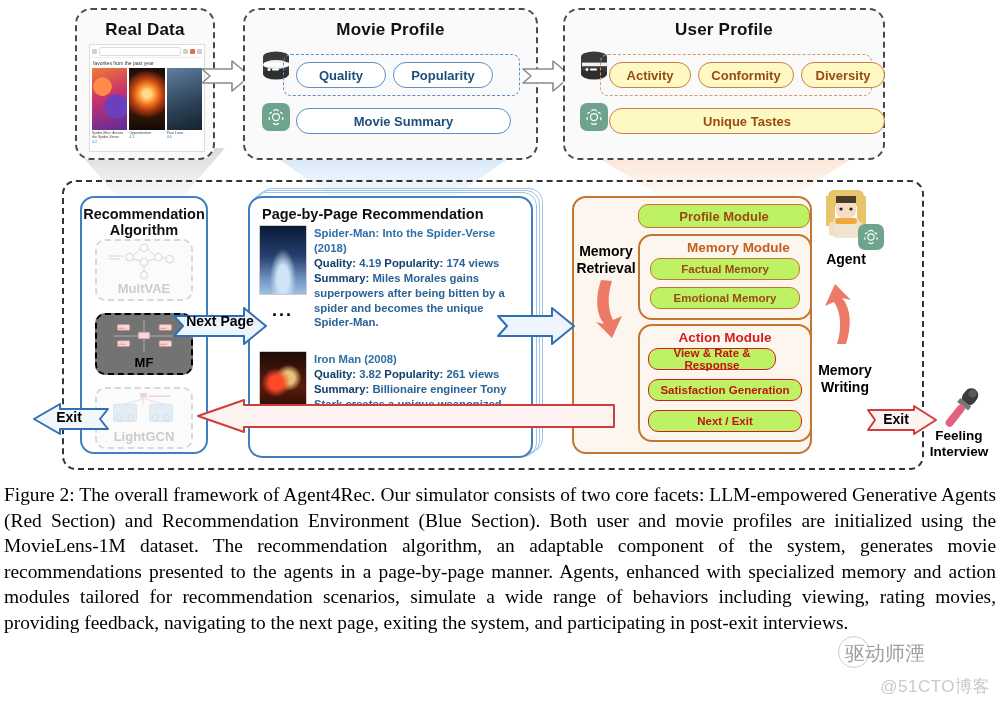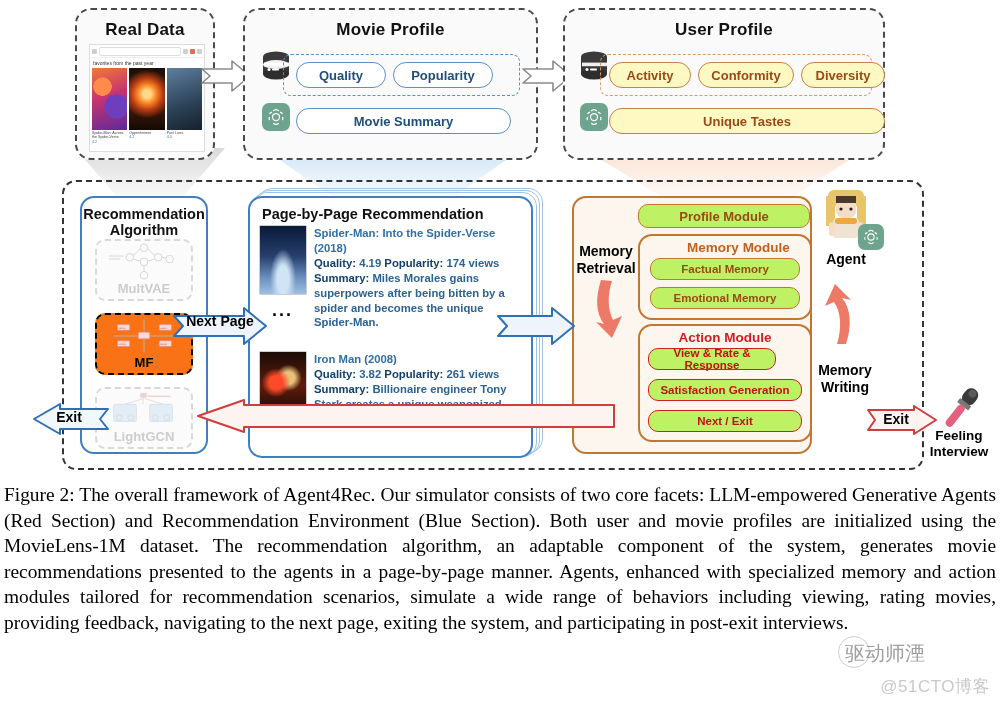--- a/index.html
+++ b/index.html
@@ -90,21 +90,21 @@
     box-sizing:border-box;
   }
 
   .box-title{font-weight:bold;font-size:14.5px;color:#111;text-align:center;}
 
   
   .algo-slot{
     position:absolute;box-sizing:border-box;border:2px dashed #d8d8d8;border-radius:10px;
     background:#fbfbfb;display:flex;flex-direction:column;align-items:center;justify-content:flex-end;
   }
-  .algo-slot.active{border:2.5px dashed #000;background:#f97316;}
+  .algo-slot.active{border:2.5px dashed #000;background:#737373;}
   .algo-label{font-weight:bold;font-size:13px;color:#cccccc;padding-bottom:3px;}
   .algo-slot.active .algo-label{color:#000;}
 
   
   .rec-item{position:absolute;display:flex;gap:8px;}
   .rec-poster{width:46px;height:68px;flex:none;box-shadow:0 0 0 .5px #999;}
   .rp-spider{background:
      radial-gradient(ellipse at 50% 78%, #cfe4f5 0 18%, transparent 40%),
      linear-gradient(180deg,#0a1a38 0%,#27406e 45%,#6f94c4 78%,#9fbfe0 100%);}
   .rp-iron{background:

